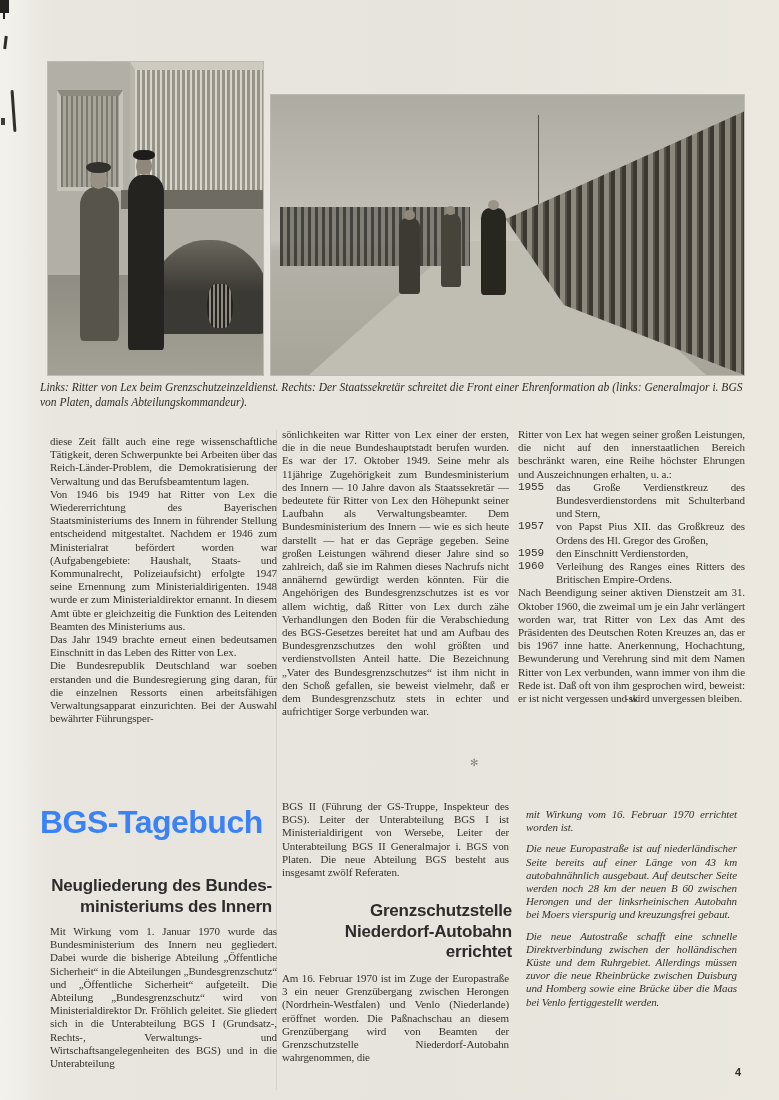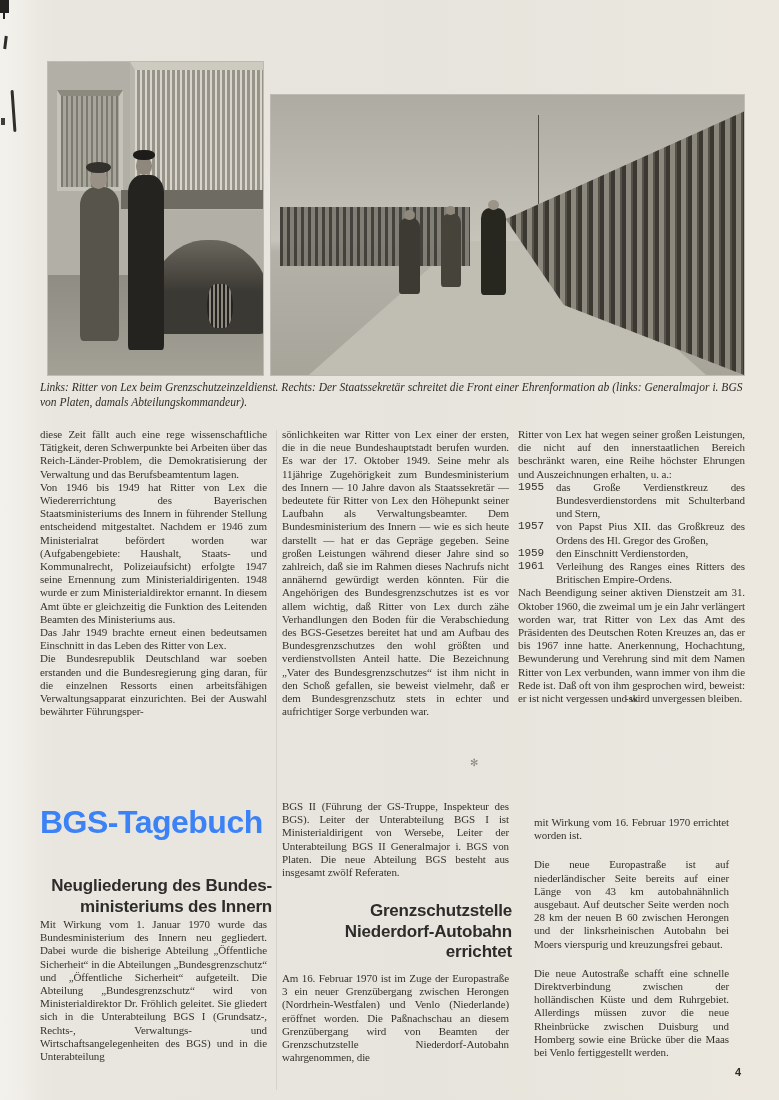--- a/index.html
+++ b/index.html
@@ -59,37 +59,37 @@
   .rp-h1{left:28.2%;top:41%;width:2.2%;height:3.6%;}
   .rp-h2{left:37%;top:39.6%;width:2%;height:3.4%;}
   .rp-h3{left:45.8%;top:37.4%;width:2.4%;height:3.8%;background:#9b9488;}
 
   .caption{position:absolute;left:40px;top:380px;width:706px;
     font:italic 11.5px/14.5px "Liberation Serif", serif;color:#2e2c27;}
 
   .col{position:absolute;width:227px;text-align:justify;
     font-size:11px;line-height:13.2px;letter-spacing:-0.1px;color:#34322c;}
   .col p{margin:0;}
-  .c1{left:40px;} .c2{left:282px;} .c3{left:518px;}
+  .c1{left:50px;margin-top:7px;} .c2{left:282px;} .c3{left:518px;}
   .obit{top:428px;}
   .award{display:flex;}
   .award-year{width:38px;flex:none;font-family:Liberation Mono, monospace;}
   .award-text{flex:1;text-align:justify;}
   .sig{text-align:center;margin-top:-13.2px;}
   .divider-mark{position:absolute;left:470px;top:757px;font-size:10px;color:#8b877d;}
   .gutter-line{position:absolute;left:276px;top:430px;width:1px;height:660px;background:rgba(110,106,96,.14);}
 
   .tagebuch-title{position:absolute;left:40px;top:804px;
     font:700 32px/36px "Liberation Sans", sans-serif;letter-spacing:-0.5px;color:#3b82f6;}
   .subhead{font:700 17px/20.5px "Liberation Sans", sans-serif;color:#2d2c2a;
     white-space:pre-line;text-align:right;letter-spacing:-0.2px;}
   .sh1{position:absolute;left:42px;top:876px;width:230px;}
   .sh2{position:absolute;left:282px;top:901px;width:230px;}
   .tb1{top:918px;} .tb2{top:800px;} .tb2b{top:972px;} .tb3{top:800px;}
-  .tb3 p{margin:16px;}
+  .tb3 p{margin:8px;font-style:italic;}
   .page-number{position:absolute;left:735px;top:1066px;
     font:700 11px/13px "Liberation Sans", sans-serif;color:#2d2c2a;}
 </style>
 </head>
 <body>
 
 <div class="page">
 
   <div class="edge-shade"></div>
   <div class="scan-mark m1"></div>
@@ -148,21 +148,21 @@
     </div>
     <div class="award">
       <span class="award-year">1957</span>
       <span class="award-text">von Papst Pius XII. das Großkreuz des Ordens des Hl. Gregor des Großen,</span>
     </div>
     <div class="award">
       <span class="award-year">1959</span>
       <span class="award-text">den Einschnitt Verdienstorden,</span>
     </div>
     <div class="award">
-      <span class="award-year">1961</span>
+      <span class="award-year">1960</span>
       <span class="award-text">Verleihung des Ranges eines Ritters des Britischen Empire-Ordens.</span>
     </div>
     <p>Nach Beendigung seiner aktiven Dienstzeit am 31. Oktober 1960, die zweimal um je ein Jahr verlängert worden war, trat Ritter von Lex das Amt des Präsidenten des Deutschen Roten Kreuzes an, das er bis 1967 inne hatte. Anerkennung, Hochachtung, Bewunderung und Verehrung sind mit dem Namen Ritter von Lex verbunden, wann immer von ihm die Rede ist. Daß oft von ihm gesprochen wird, beweist: er ist nicht vergessen und wird unvergessen bleiben.</p>
     <div class="sig">-sk</div>
   </div>
 
   <div class="divider-mark">✻</div>
 
   <div class="tagebuch-title">BGS-Tagebuch</div>
 

